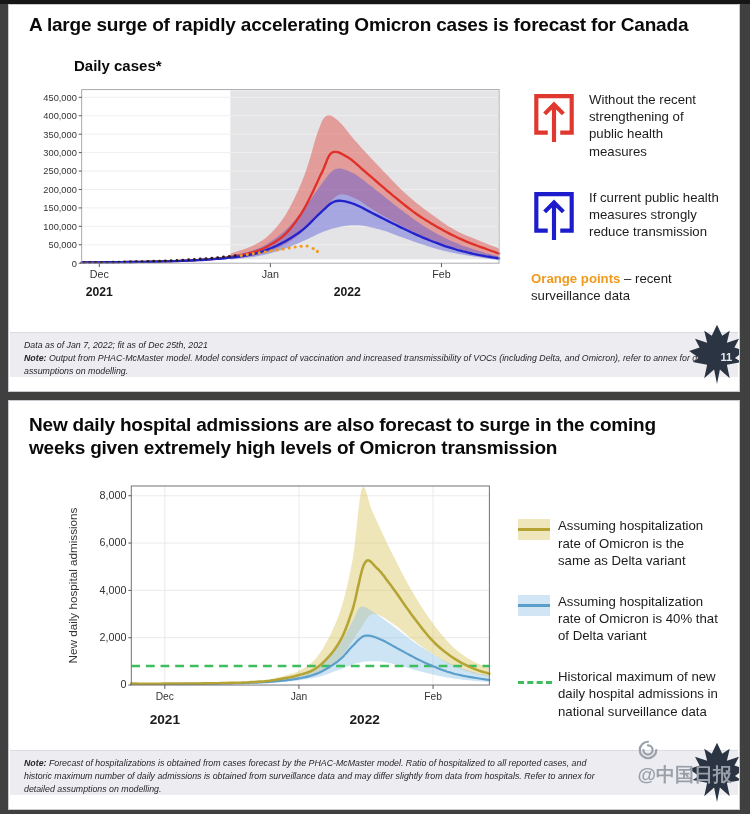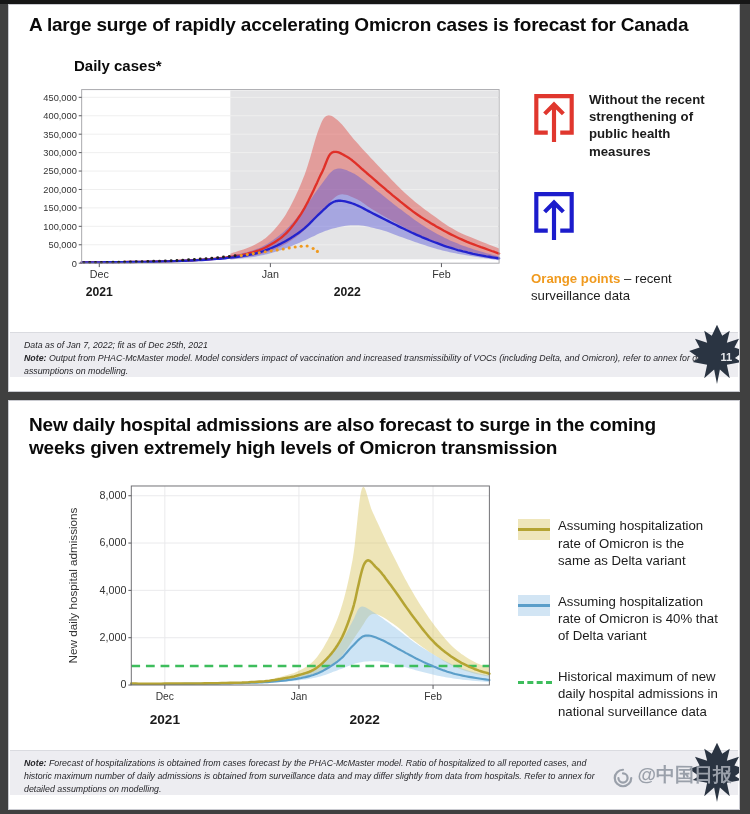--- a/index.html
+++ b/index.html
@@ -12,21 +12,21 @@
   .panel2{top:400px;height:410px;}
   .panel-inner{padding:0 20px;position:relative;}
   h1.slide-title{margin:8px 0 0 0;font-size:19px;line-height:1.22;font-weight:bold;color:#0a0a0a;letter-spacing:-0.2px;}
   .chart-label{margin-top:21px;font-size:15px;font-weight:bold;color:#0a0a0a;padding-left:45px;}
   .chart-row{display:flex;align-items:flex-start;}
   .row1{margin-top:5px;}
   .row2{margin-top:14px;}
   svg text{font-family:"Liberation Sans",sans-serif;}
   
   .legend1{width:200px;margin-left:16px;padding:12px 0 0 12px;box-sizing:border-box;}
-  .leg1-item{display:flex;margin-bottom:29px;font-weight:bold;}
+  .leg1-item{display:flex;margin-bottom:29px;}
   .leg1-icon{flex:0 0 46px;}
   .leg1-text{margin-left:12px;width:132px;font-size:13.2px;line-height:1.3;color:#1c1c1c;}
   .orange-note{font-size:13.2px;line-height:1.3;color:#1c1c1c;width:180px;margin-top:-4px;}
   .orange-strong{color:#f09a1e;font-weight:bold;}
   
   .footnote{margin-top:6px;font-size:12.3px;font-style:italic;color:#141414;}
   
   .footerbar{position:absolute;left:1px;right:1px;bottom:14px;height:45px;background:#ededf1;
              border-top:1px solid #dadbe0;padding:6px 14px;box-sizing:border-box;
              font-size:8.8px;font-style:italic;color:#26262a;line-height:1.5;}
@@ -44,21 +44,21 @@
   .leg2-text{width:160px;font-size:13.2px;line-height:1.3;color:#1c1c1c;}
   .swatch-band{width:32px;height:21px;position:relative;}
   .swatch-band .mid{position:absolute;left:0;top:9px;width:32px;height:3px;}
   .swatch-yellow{background:#efe6bb;}
   .swatch-yellow .mid{background:#b5a433;}
   .swatch-blue{background:#d2e5f4;}
   .swatch-blue .mid{background:#5b9ec9;}
   .swatch-dash{width:34px;border-top:3px dashed #3dbd5c;margin-top:9px;}
   
   .watermark{position:absolute;right:6px;bottom:6px;display:flex;
-             font-size:19px;font-weight:bold;color:#9aa0aa;font-style:normal;z-index:5;}
+             font-size:19px;font-weight:bold;color:#9aa0aa;font-style:normal;z-index:5;flex-direction:column;}
   .watermark svg{width:22px;height:22px;margin-right:3px;margin-top:6px;}
 </style>
 </head>
 <body>
 
 <div class="page">
   <div class="topbar"></div>
 
   <div class="panel panel1">
     <div class="panel-inner">
@@ -164,20 +164,21 @@
             </span>
             <span class="leg1-text">Without the recent strengthening of public health measures</span>
           </div>
           <div class="leg1-item">
             <span class="leg1-icon">
               <svg width="46" height="52" viewBox="0 0 44 50">
                 <path d="M16 40 H5 V5 H39 V40 H28" fill="none" stroke="#1c1ccc" stroke-width="4"></path>
                 <path d="M22 49 L22 13 M13 22 L22 13 L31 22" fill="none" stroke="#1c1ccc" stroke-width="4"></path>
               </svg>
             </span>
+            <span class="leg1-text">If current public health measures strongly reduce transmission</span>
           </div>
           <div class="orange-note">
             <span class="orange-strong">Orange points</span><span> – recent surveillance data</span>
           </div>
         </div>
       </div>
 
     </div>
 
     <div class="footerbar">

